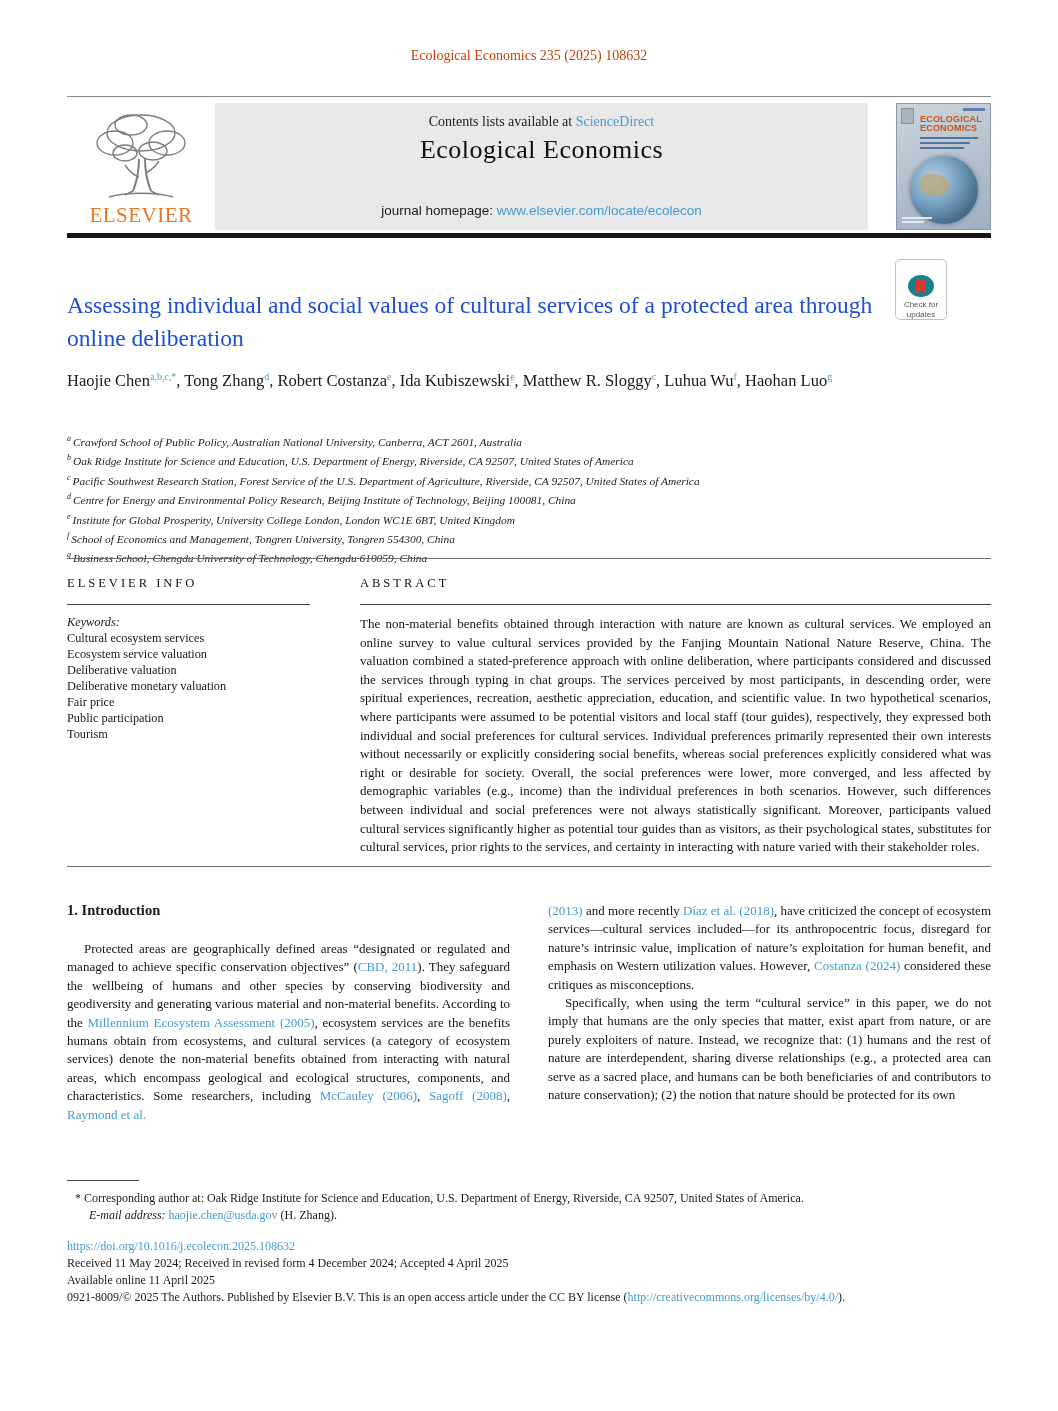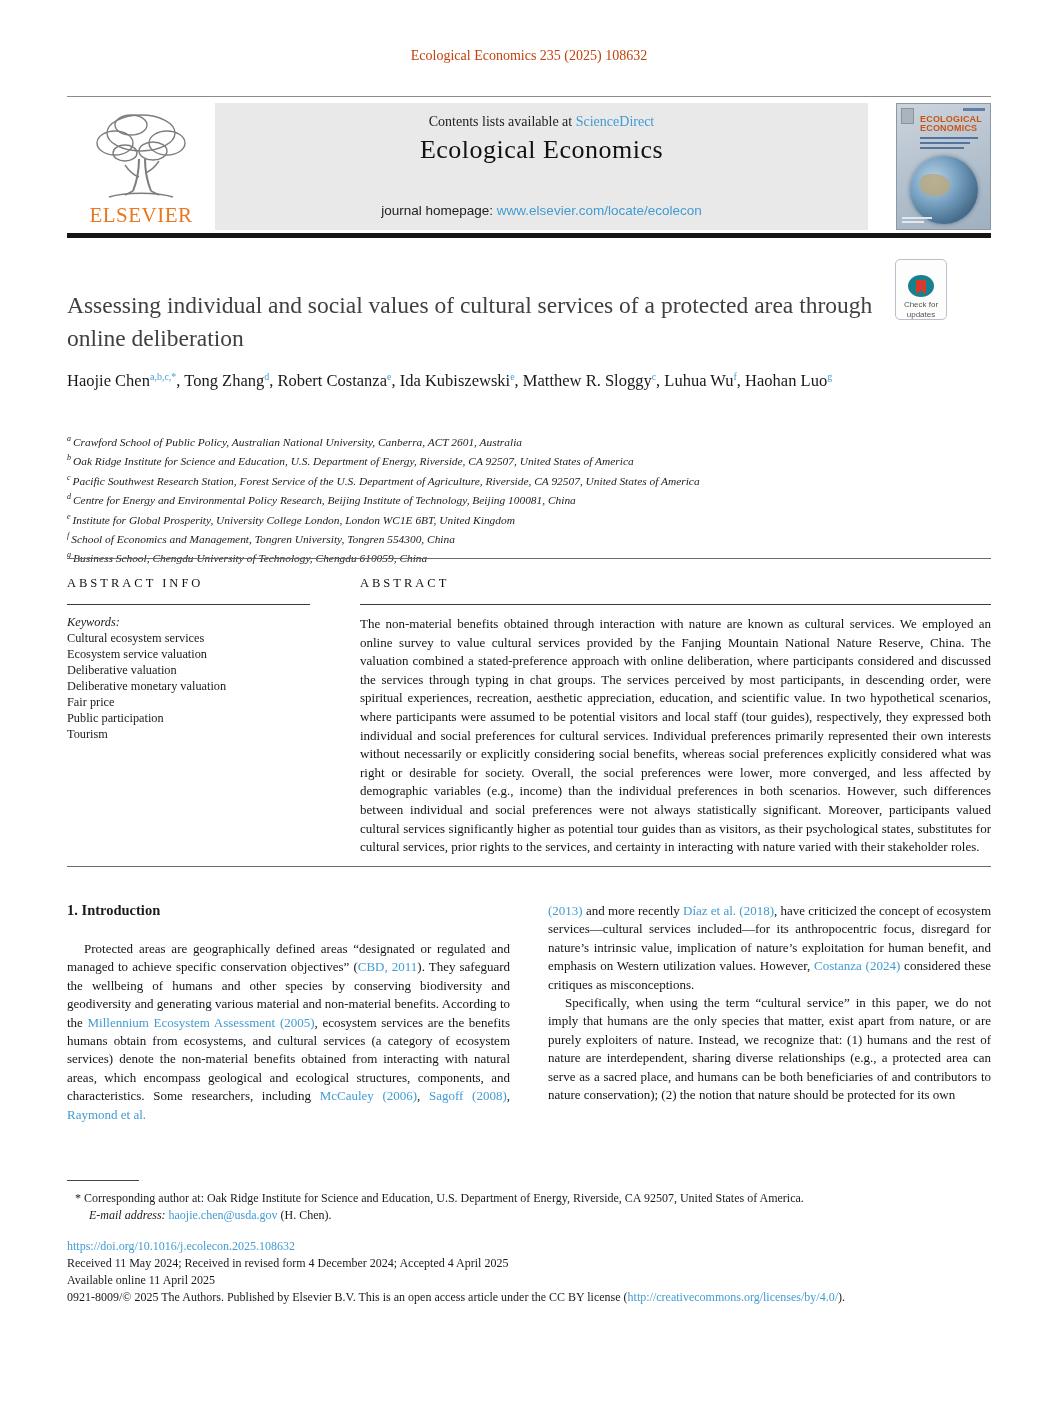--- a/index.html
+++ b/index.html
@@ -111,21 +111,21 @@
   }
   .badge-text {
     margin-top: 3px;
     font-family: "Liberation Sans", sans-serif;
     font-size: 8px; line-height: 9.5px; color: #555; text-align: center;
   }
 
   
   .article-title {
     top: 289px; left: 67px; width: 832px;
-    font-size: 23.5px; line-height: 33px; color: #404040;
+    font-size: 23.5px; line-height: 33px; color: #1d4ed8;
   }
   .authors-line {
     top: 368px; left: 67px; width: 840px;
     font-size: 16.5px; line-height: 25px; color: #191919;
   }
   .authors-line sup {
     font-size: 10px; color: #4aa0d5; vertical-align: super; line-height: 0;
   }
   .affiliations {
     top: 431px; left: 67px; width: 924px;
@@ -234,21 +234,21 @@
   <div><sup>b</sup><span>Oak Ridge Institute for Science and Education, U.S. Department of Energy, Riverside, CA 92507, United States of America</span></div>
   <div><sup>c</sup><span>Pacific Southwest Research Station, Forest Service of the U.S. Department of Agriculture, Riverside, CA 92507, United States of America</span></div>
   <div><sup>d</sup><span>Centre for Energy and Environmental Policy Research, Beijing Institute of Technology, Beijing 100081, China</span></div>
   <div><sup>e</sup><span>Institute for Global Prosperity, University College London, London WC1E 6BT, United Kingdom</span></div>
   <div><sup>f</sup><span>School of Economics and Management, Tongren University, Tongren 554300, China</span></div>
   <div><sup>g</sup><span>Business School, Chengdu University of Technology, Chengdu 610059, China</span></div>
 </div>
 
 <div class="abs info-abstract">
   <div class="info-col">
-    <div class="block-heading">ABSTRACT INFO</div>
+    <div class="block-heading">ELSEVIER INFO</div>
     <div class="head-rule"></div>
     <div class="keywords-label">Keywords:</div>
     <div class="keyword-item">Cultural ecosystem services</div>
     <div class="keyword-item">Ecosystem service valuation</div>
     <div class="keyword-item">Deliberative valuation</div>
     <div class="keyword-item">Deliberative monetary valuation</div>
     <div class="keyword-item">Fair price</div>
     <div class="keyword-item">Public participation</div>
     <div class="keyword-item">Tourism</div>
   </div>
@@ -267,18 +267,18 @@
   </div>
   <div class="intro-col">
     <p><span class="cl">(2013)</span><span> and more recently </span><span class="cl">Díaz et al. (2018)</span><span>, have criticized the concept of ecosystem services—cultural services included—for its anthropocentric focus, disregard for nature’s intrinsic value, implication of nature’s exploitation for human benefit, and emphasis on Western utilization values. However, </span><span class="cl">Costanza (2024)</span><span> considered these critiques as misconceptions.</span></p>
     <p class="indent"><span>Specifically, when using the term “cultural service” in this paper, we do not imply that humans are the only species that matter, exist apart from nature, or are purely exploiters of nature. Instead, we recognize that: (1) humans and the rest of nature are interdependent, sharing diverse relationships (e.g., a protected area can serve as a sacred place, and humans can be both beneficiaries of and contributors to nature conservation); (2) the notion that nature should be protected for its own</span></p>
   </div>
 </div>
 
 <div class="abs footnotes">
   <div class="fn-rule"></div>
   <div class="fn-line">* Corresponding author at: Oak Ridge Institute for Science and Education, U.S. Department of Energy, Riverside, CA 92507, United States of America.</div>
-  <div class="fn-email"><span class="lbl">E-mail address: </span><span class="link">haojie.chen@usda.gov</span><span> (H. Chen).</span></div>
+  <div class="fn-email"><span class="lbl">E-mail address: </span><span class="link">haojie.chen@usda.gov</span><span> (H. Zhang).</span></div>
   <div class="doi-block"><span class="link">https://doi.org/10.1016/j.ecolecon.2025.108632</span></div>
   <div style="line-height:17px;">Received 11 May 2024; Received in revised form 4 December 2024; Accepted 4 April 2025</div>
   <div style="line-height:17px;">Available online 11 April 2025</div>
   <div style="line-height:17px;"><span>0921-8009/© 2025 The Authors. Published by Elsevier B.V. This is an open access article under the CC BY license (</span><span class="link">http://creativecommons.org/licenses/by/4.0/</span><span>).</span></div>
 </div>
 
 </body></html>

